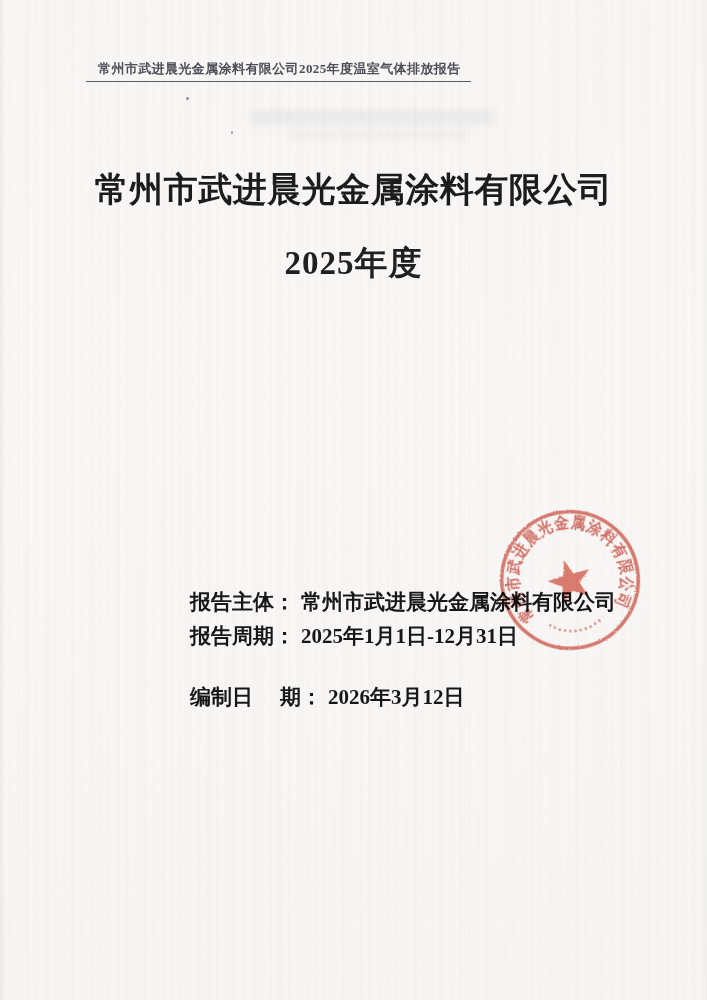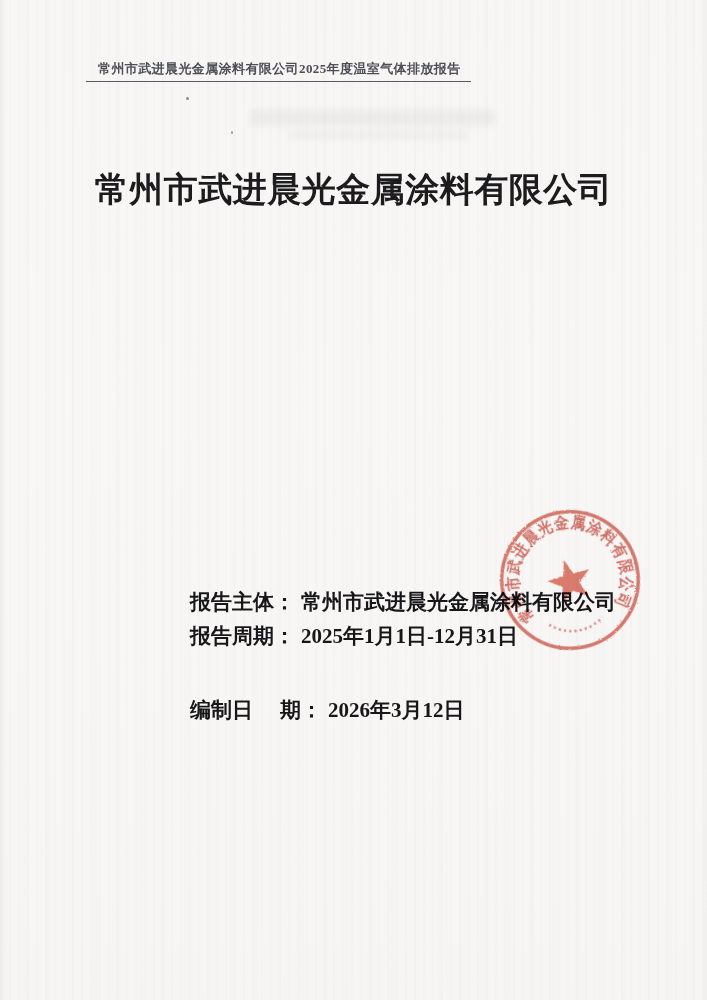--- a/index.html
+++ b/index.html
@@ -41,21 +41,21 @@
     text-align:center;font-weight:bold;
     filter:blur(.2px);
   }
   .title-company{top:167px;font-size:34px;letter-spacing:.5px;color:#1c1c1f;}
   .title-year{top:241px;font-size:33px;letter-spacing:1px;color:#202023;}
   .title-report{top:299px;font-size:32px;letter-spacing:.5px;color:#202023;}
   .info{position:absolute;left:190px;top:588px;font-weight:bold;font-size:21px;color:#17171a;}
   .info-row{position:absolute;left:0;white-space:nowrap;filter:blur(.2px);}
   .row-subject{top:0;}
   .row-period{top:34px;}
-  .row-date{top:108px;}
+  .row-date{top:95px;}
   .info-label{display:inline-block;text-align:center;}
   .info-value{display:inline-block;margin-left:6px;}
   .date-gap{display:inline-block;width:27px;}
   .stamp{
     position:absolute;left:486px;top:496px;
     width:168px;height:168px;
     transform:rotate(-8deg);
     mix-blend-mode:multiply;
     opacity:.88;
   }
@@ -67,20 +67,21 @@
 
   <div class="running-header">常州市武进晨光金属涂料有限公司2025年度温室气体排放报告</div>
 
   <div class="ghost ghost1"></div>
   <div class="ghost ghost2"></div>
   <div class="speck speck1"></div>
   <div class="speck speck2"></div>
 
   <div class="title title-company">常州市武进晨光金属涂料有限公司</div>
 
+  <div class="title title-year">2025年度</div>
 
 
   <div class="info">
     <div class="info-row row-subject">
       <span class="info-label">报告主体：</span><span class="info-value">常州市武进晨光金属涂料有限公司</span>
     </div>
     <div class="info-row row-period">
       <span class="info-label">报告周期：</span><span class="info-value">2025年1月1日-12月31日</span>
     </div>
     <div class="info-row row-date">

